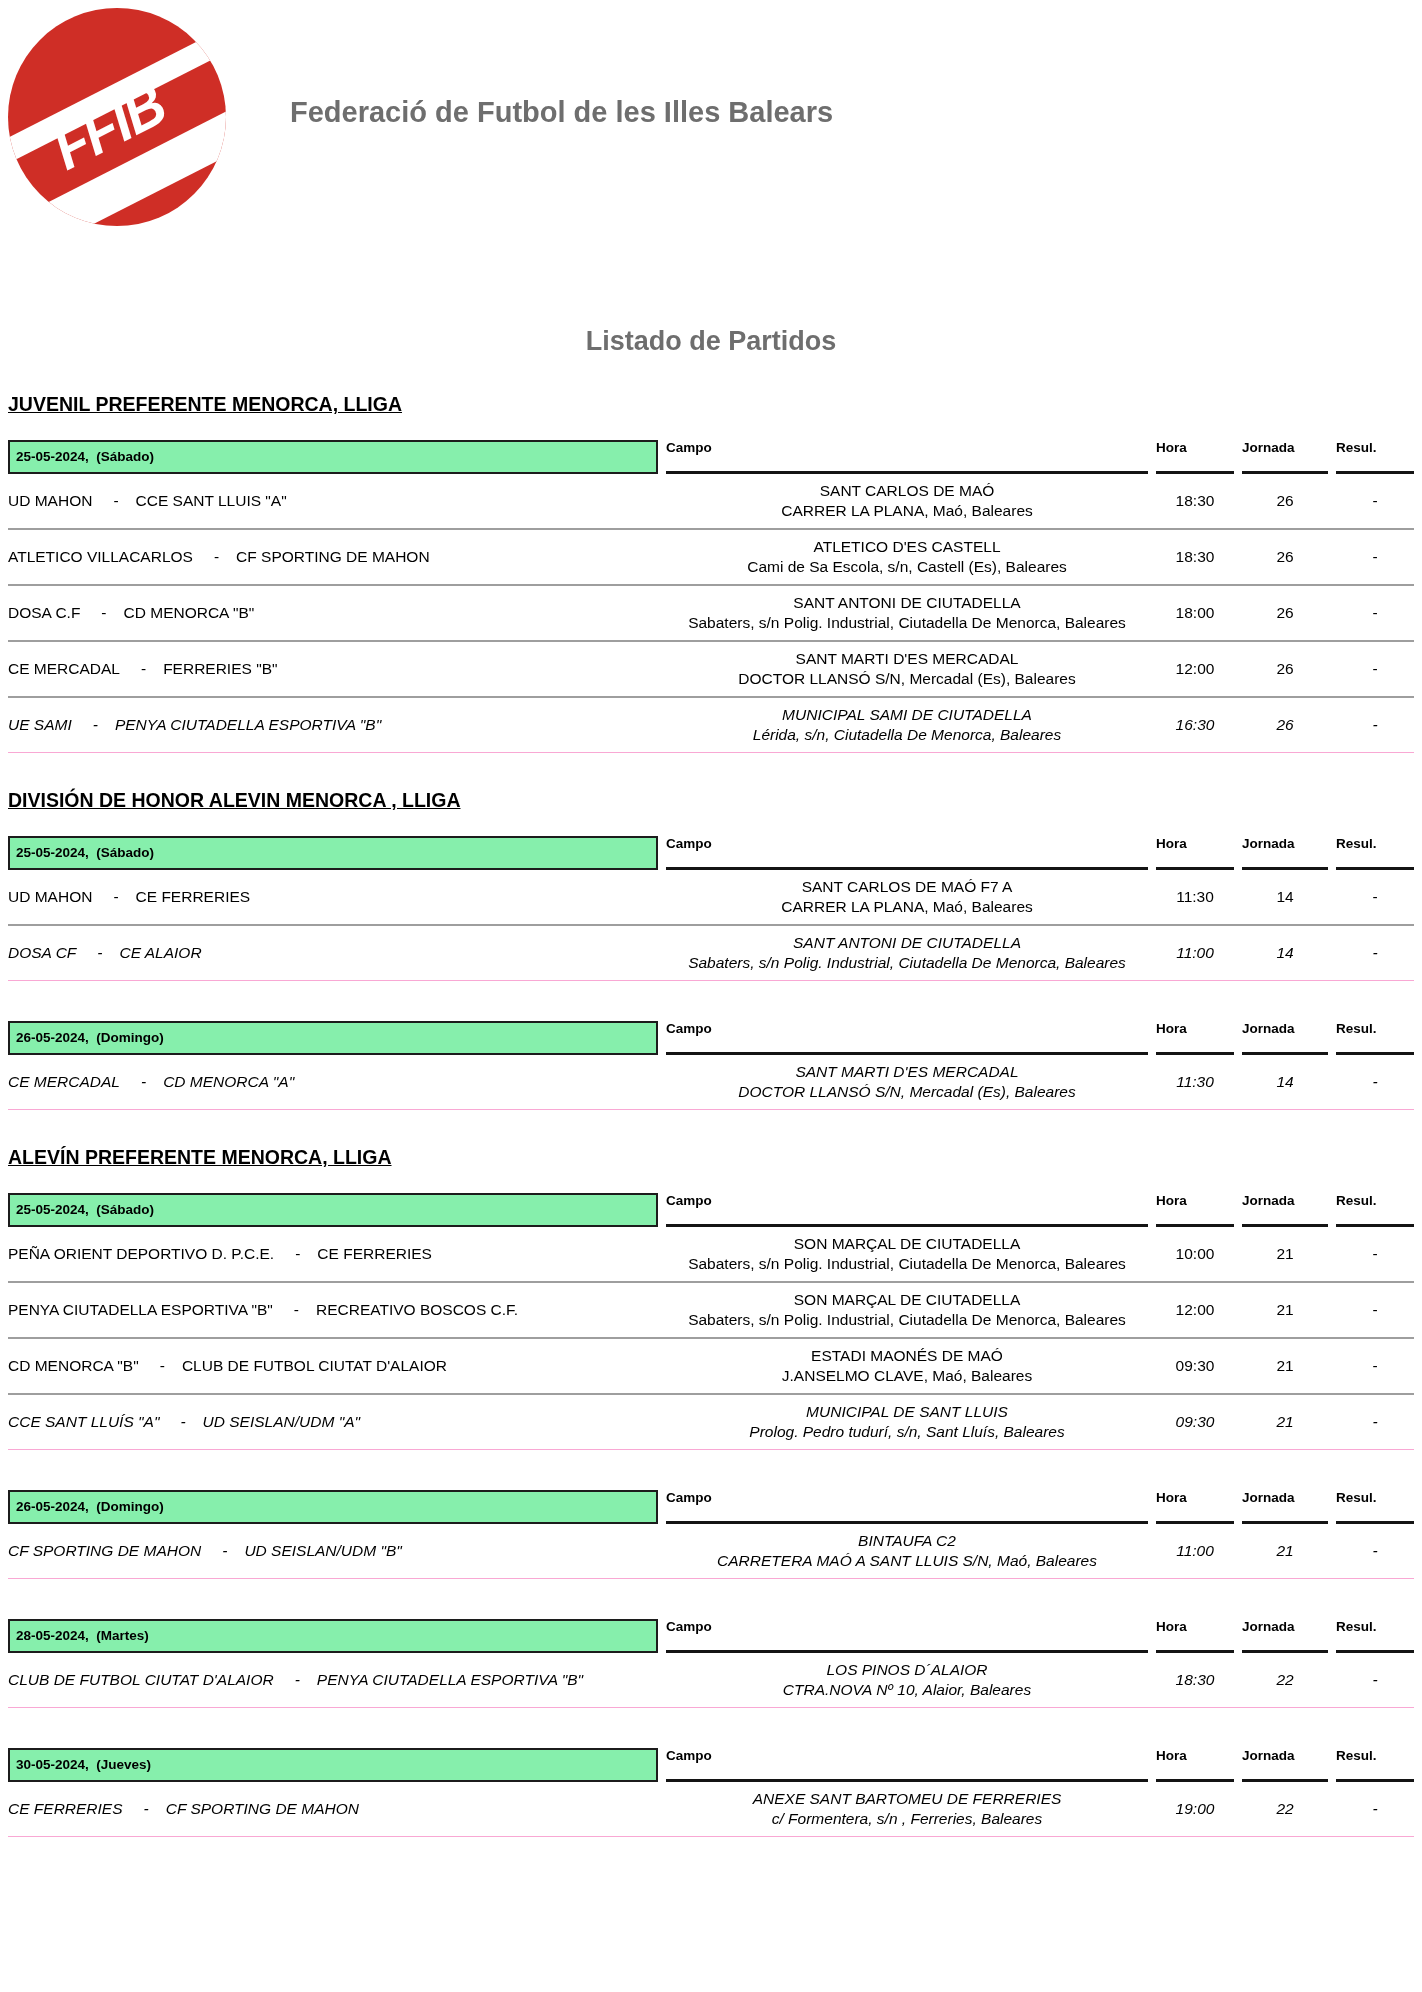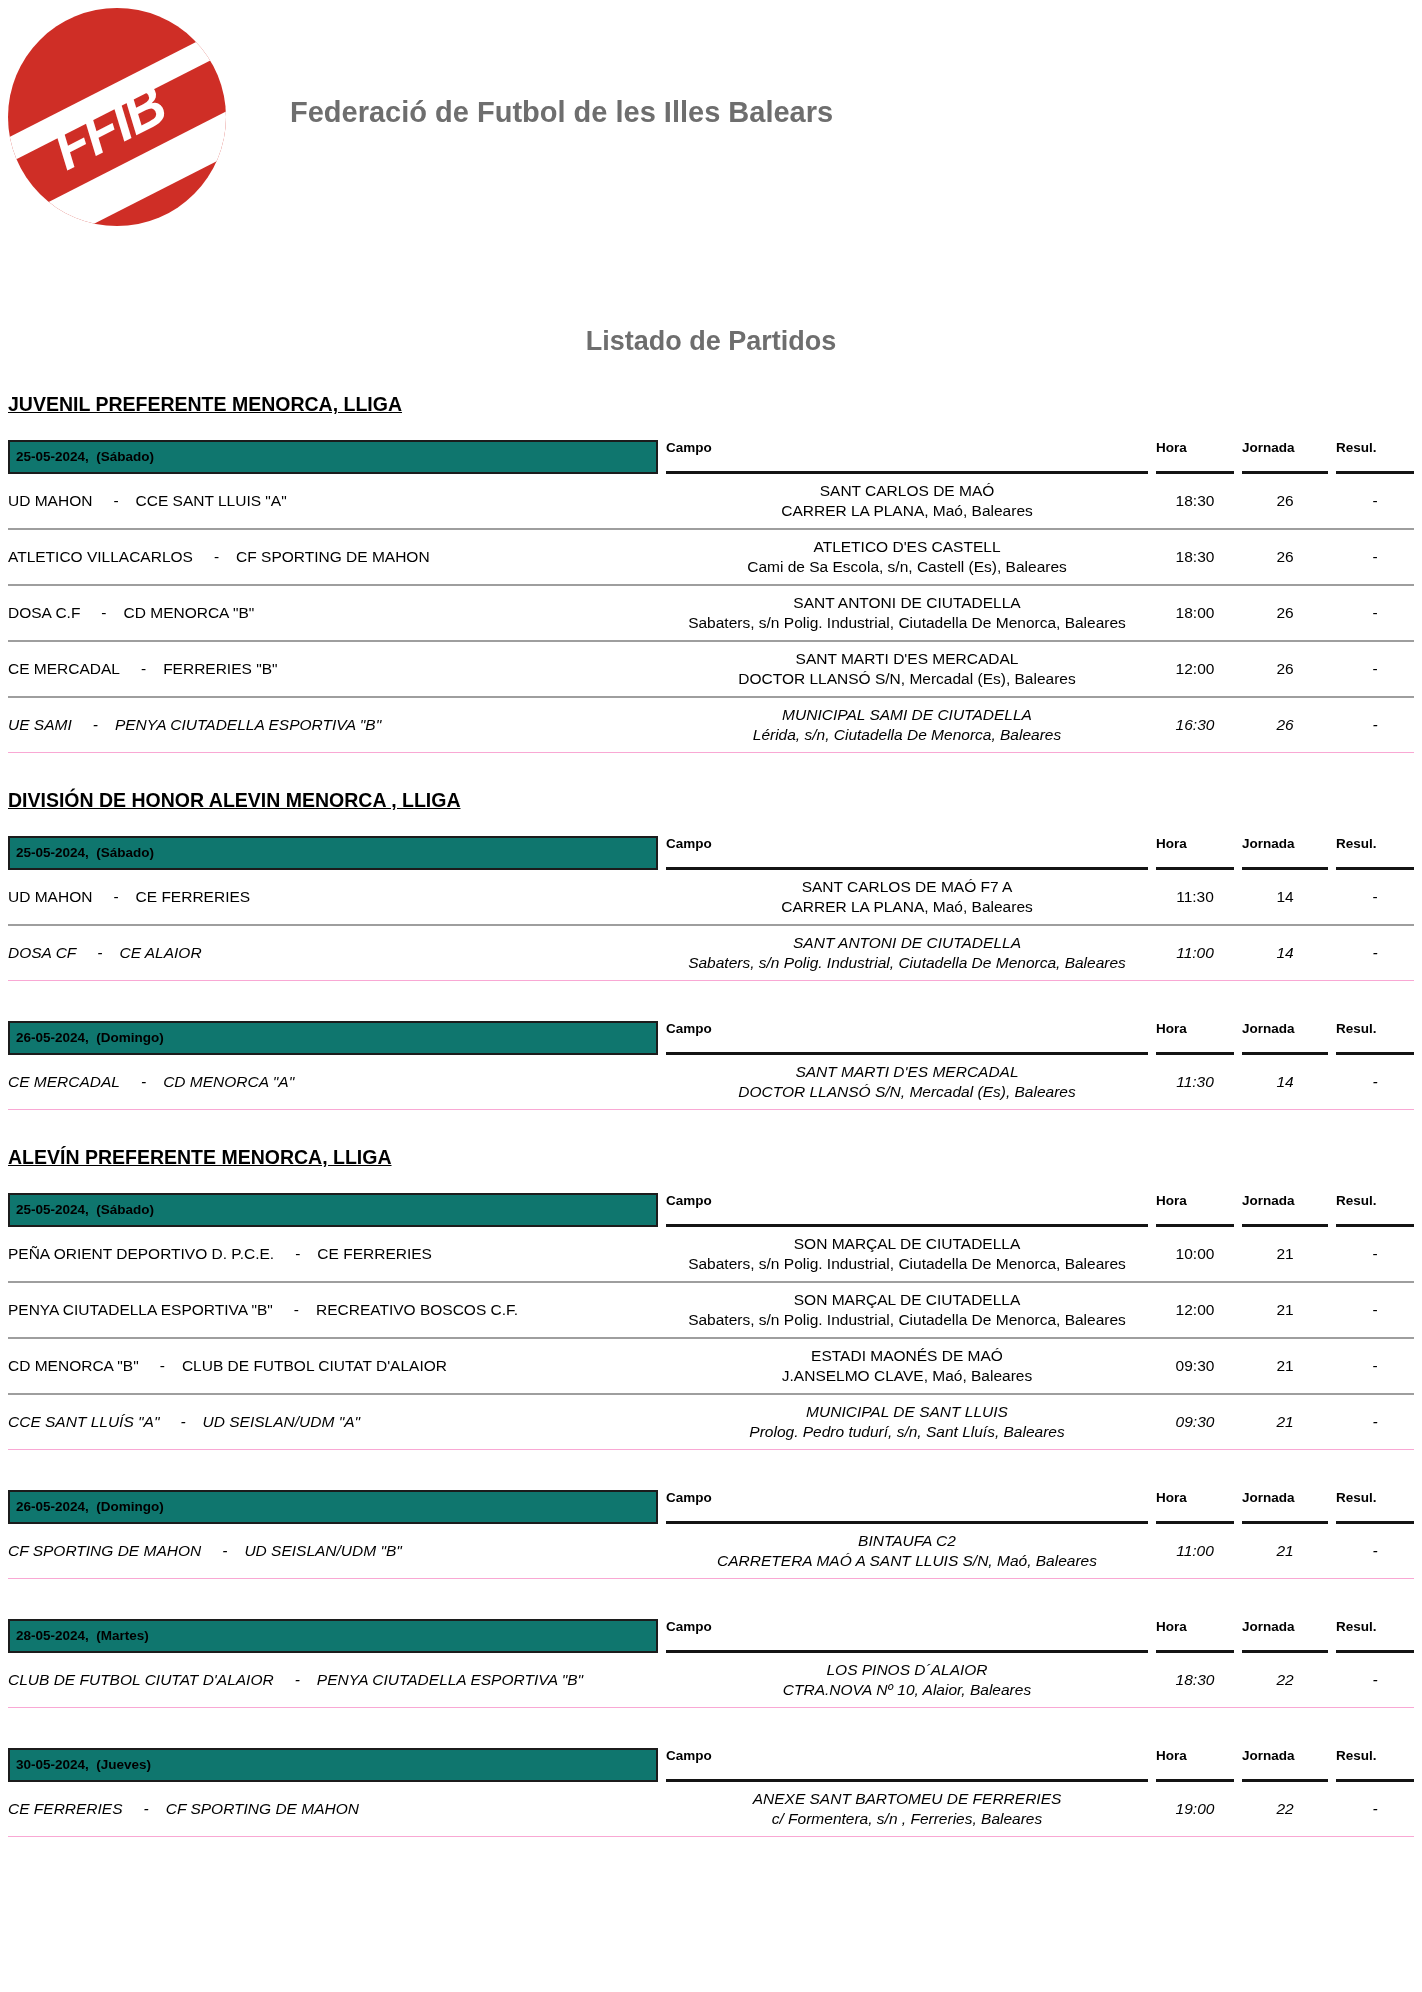--- a/index.html
+++ b/index.html
@@ -27,21 +27,21 @@
   .meta { display:flex; justify-content:space-between; align-items:baseline;
           margin-top:36px; font-size:19px; font-weight:bold; color:#6e6e6e; }
   .meta .v { margin-left:14px; }
   .meta .hl { margin-left:44px; }
   .season { font-size:19px; font-weight:bold; color:#6e6e6e; }
   
   .sec-title { font-size:19.5px; font-weight:bold; color:#000; margin:36px 0 24px 0;text-decoration:underline; }
   .table { margin-top:40px; }
   .table.first { margin-top:0; }
   .thead { display:flex; align-items:flex-end; }
-  .datebox { width:650px; height:34px; background:#0f766e; border:2px solid #1c1c1c;
+  .datebox { width:650px; height:34px; background:#86efac; border:2px solid #1c1c1c;
              font-size:13.5px; font-weight:bold; padding:0 0 0 6px; line-height:30px;
              white-space:pre; }
   .th { font-size:13.5px; font-weight:bold; padding-bottom:16px;
         border-bottom:3px solid #141414; }
   .c-campo { width:482px; margin-left:8px; }
   .c-hora { width:78px; margin-left:8px; }
   .c-jornada { width:86px; margin-left:8px; }
   .c-resul { width:78px; margin-left:8px; }
   .trow { display:flex; align-items:center; border-bottom:2px solid #9e9e9e; padding:7px 0; }
   .table .trow:last-child { border-bottom:1px solid #f9a8d4;font-style:italic; }

